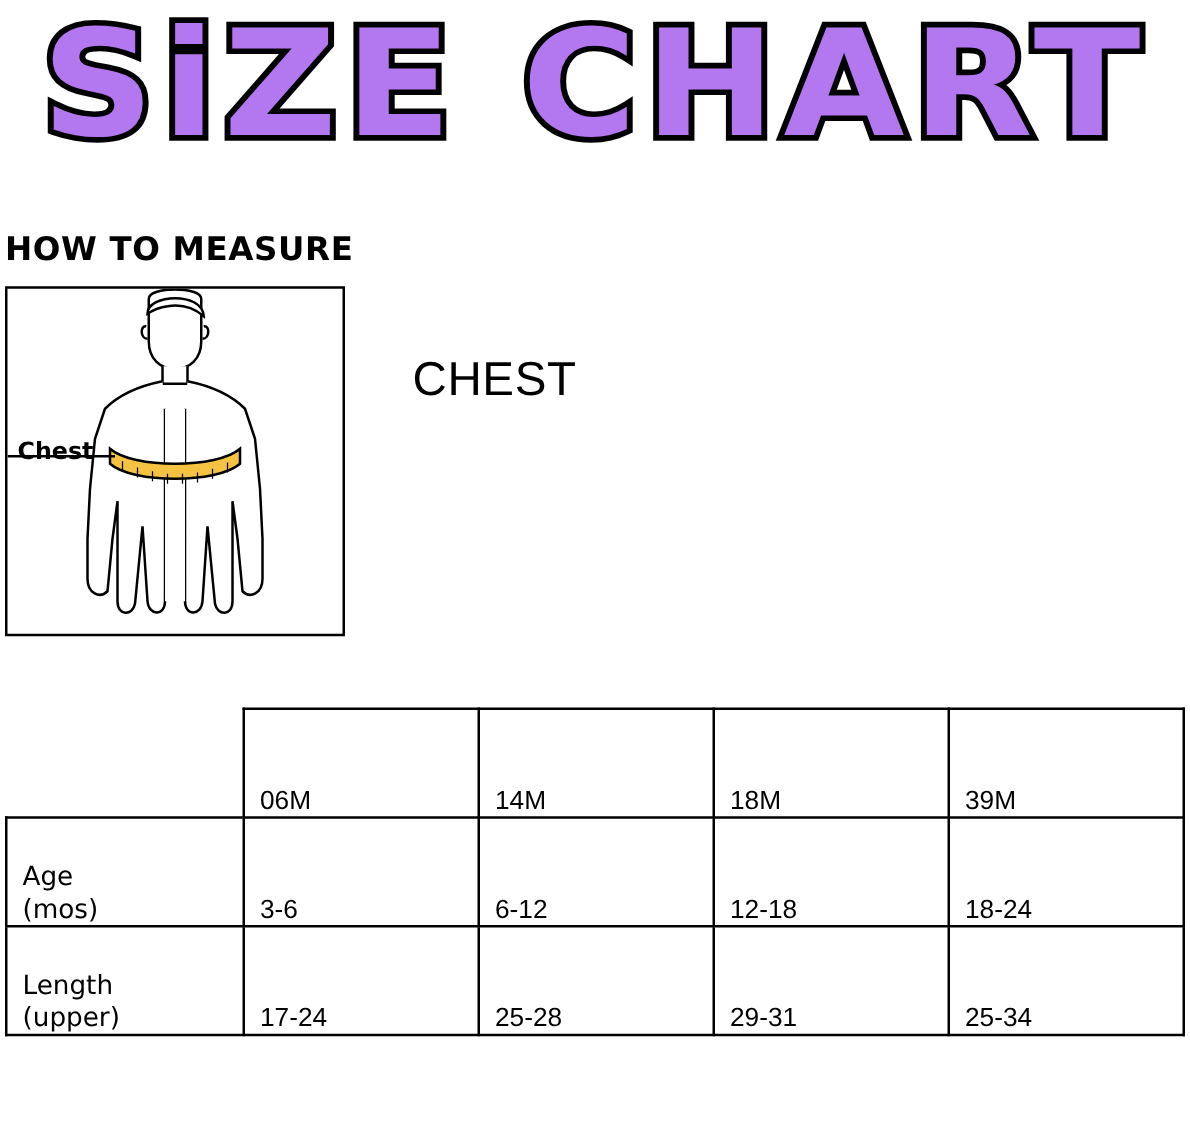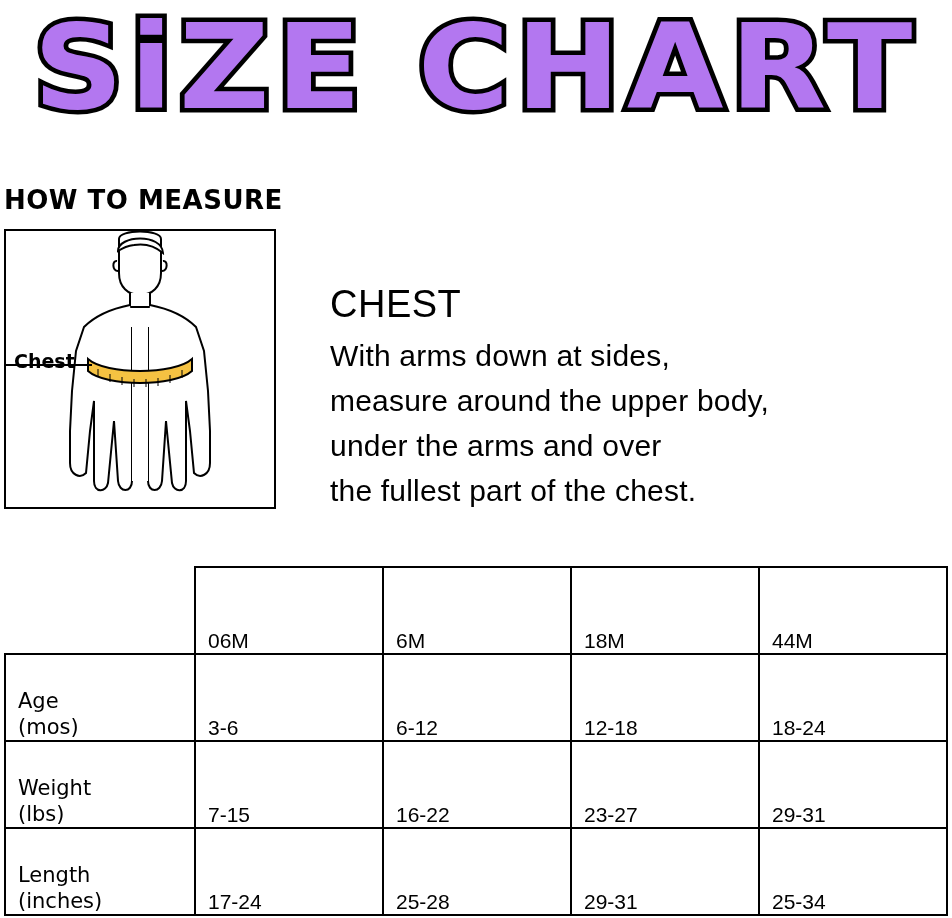--- a/index.html
+++ b/index.html
@@ -174,70 +174,54 @@
     <line x1="164" y1="144" x2="164" y2="152" stroke="#000000" stroke-width="1"></line>
     <line x1="176" y1="139" x2="176" y2="147" stroke="#000000" stroke-width="1"></line>
 
     <line x1="0" x2="86" y1="134" y2="134" stroke="#000000" stroke-width="2"></line>
   </svg>
 </div>
 <div class="chest-label">Chest</div>
 
 <div class="desc">
   <div class="desc-title">CHEST</div>
-  <div class="desc-body">
-    <div>With arms down at sides,</div>
-    <div>measure around the upper body,</div>
-    <div>under the arms and over</div>
-    <div>the fullest part of the chest.</div>
-  </div>
 </div>
 
 <table class="size-table">
   <colgroup>
     <col class="label-col">
     <col class="data-col">
     <col class="data-col">
     <col class="data-col">
     <col class="data-col">
   </colgroup>
   <thead>
     <tr>
       <th class="corner-cell"></th>
       <th class="hdr-cell">06M</th>
-      <th class="hdr-cell">6M</th>
+      <th class="hdr-cell">14M</th>
       <th class="hdr-cell">18M</th>
-      <th class="hdr-cell">44M</th>
+      <th class="hdr-cell">39M</th>
     </tr>
   </thead>
   <tbody>
     <tr>
       <td class="row-label">
         <div>Age</div>
         <div>(mos)</div>
       </td>
       <td class="data-cell">3-6</td>
       <td class="data-cell">6-12</td>
       <td class="data-cell">12-18</td>
       <td class="data-cell">18-24</td>
     </tr>
     <tr>
       <td class="row-label">
-        <div>Weight</div>
-        <div>(lbs)</div>
-      </td>
-      <td class="data-cell">7-15</td>
-      <td class="data-cell">16-22</td>
-      <td class="data-cell">23-27</td>
-      <td class="data-cell">29-31</td>
-    </tr>
-    <tr>
-      <td class="row-label">
         <div>Length</div>
-        <div>(inches)</div>
+        <div>(upper)</div>
       </td>
       <td class="data-cell">17-24</td>
       <td class="data-cell">25-28</td>
       <td class="data-cell">29-31</td>
       <td class="data-cell">25-34</td>
     </tr>
   </tbody>
 </table>
 
 </body></html>

